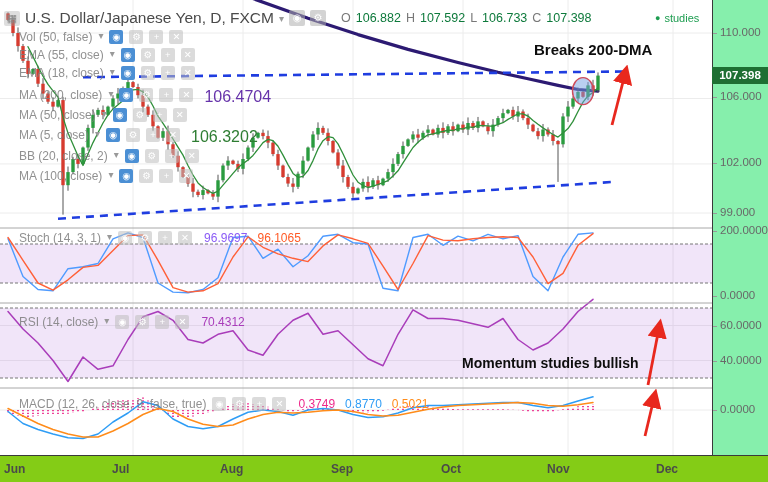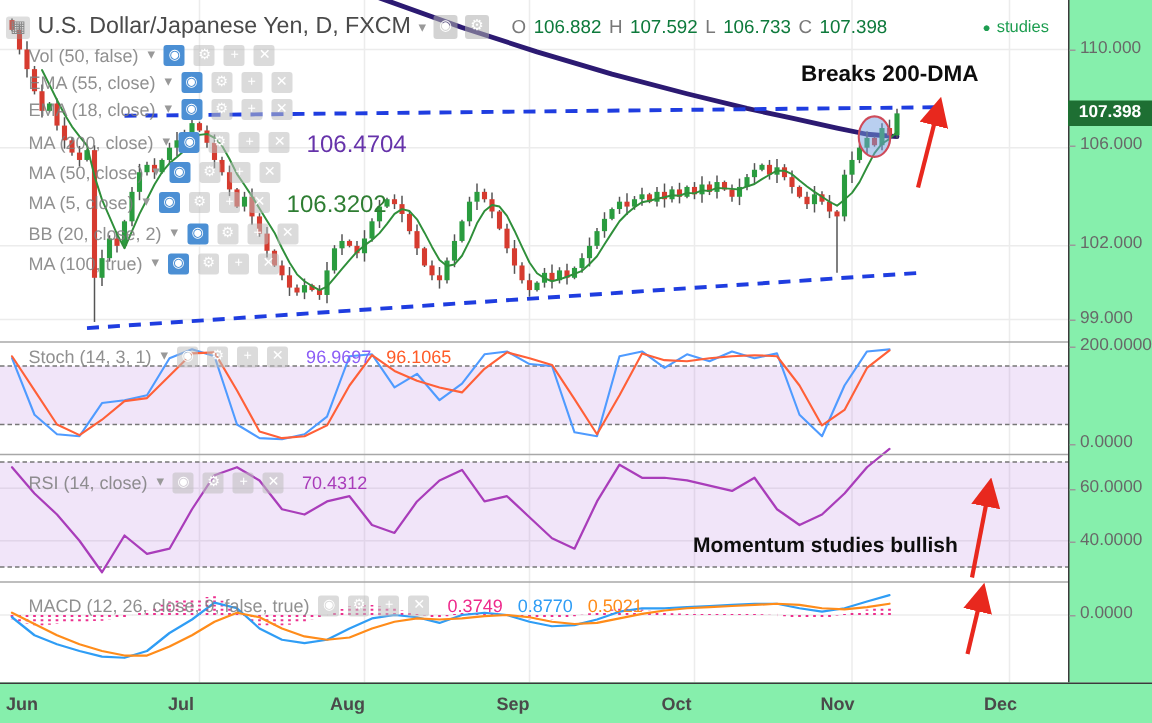--- a/index.html
+++ b/index.html
@@ -31,21 +31,21 @@
   
   .ann{position:absolute;font-weight:bold;color:#0d0d0d;white-space:nowrap;}
   #ann-break{left:534px;top:41px;font-size:15px;}
   #ann-mom{left:462px;top:355px;font-size:14px;}
   
   #paxis{position:absolute;left:712px;top:0;width:56px;height:455px;border-left:1px solid #3a3a3a;background:#86efac;padding-left:16px;}
   .pl{position:absolute;left:7px;font-size:11.5px;color:#686868;}
   .pl::before{content:"";position:absolute;left:-7px;top:7px;width:4px;border-top:1px solid #999;}
   #pbadge{position:absolute;left:712px;top:67px;width:56px;height:17px;background:#1e6f33;color:#fff;font-size:11.5px;font-weight:bold;text-align:center;line-height:17px;}
   
-  #taxis{position:absolute;left:0;top:455px;width:768px;height:27px;border-top:1px solid #3a3a3a;background:#86efac;}
+  #taxis{position:absolute;left:0;top:455px;width:768px;height:27px;border-top:1px solid #3a3a3a;background:#84cc16;}
   .tl{position:absolute;top:6px;font-size:12px;font-weight:bold;color:#4a4a4a;}
 </style>
 </head>
 <body>
 <div id="app">
 
   <svg id="chart-svg" width="712" height="455">
       <defs>
         <marker id="arrh" markerWidth="7" markerHeight="7" refX="3.5" refY="3.5" orient="auto">
           <path d="M0,0 L7,3.5 L0,7 Z" fill="#e8281e"></path>
@@ -542,21 +542,21 @@
   </div>
   <div class="lgrow" style="top:149px">
     <span>BB (20, close, 2)</span>
     <span class="caret">▾</span>
     <span class="ic blue">◉</span>
     <span class="ic">⚙</span>
     <span class="ic">+</span>
     <span class="ic">✕</span>
   </div>
   <div class="lgrow" style="top:169px">
-    <span>MA (100, true)</span>
+    <span>MA (100, close)</span>
     <span class="caret">▾</span>
     <span class="ic blue">◉</span>
     <span class="ic">⚙</span>
     <span class="ic">+</span>
     <span class="ic">✕</span>
   </div>
 
   <div class="lgrow" style="top:231px">
     <span>Stoch (14, 3, 1)</span>
     <span class="caret">▾</span>

